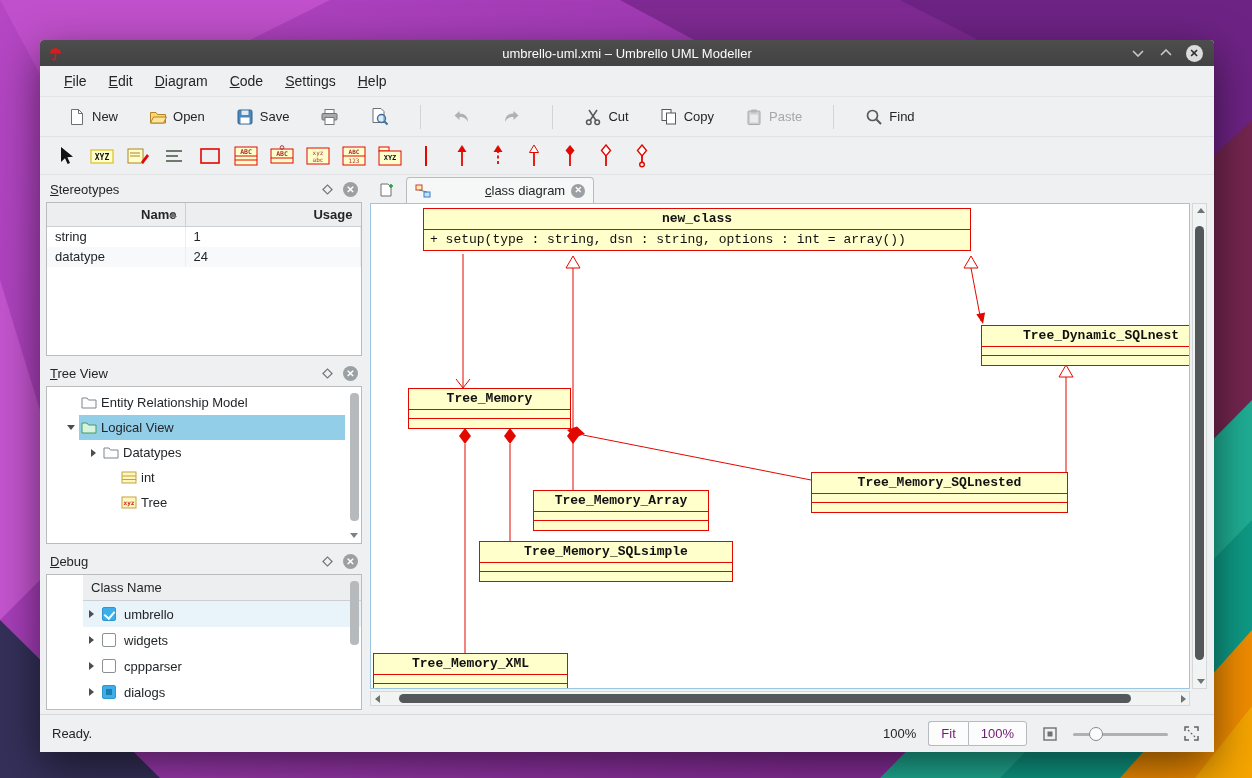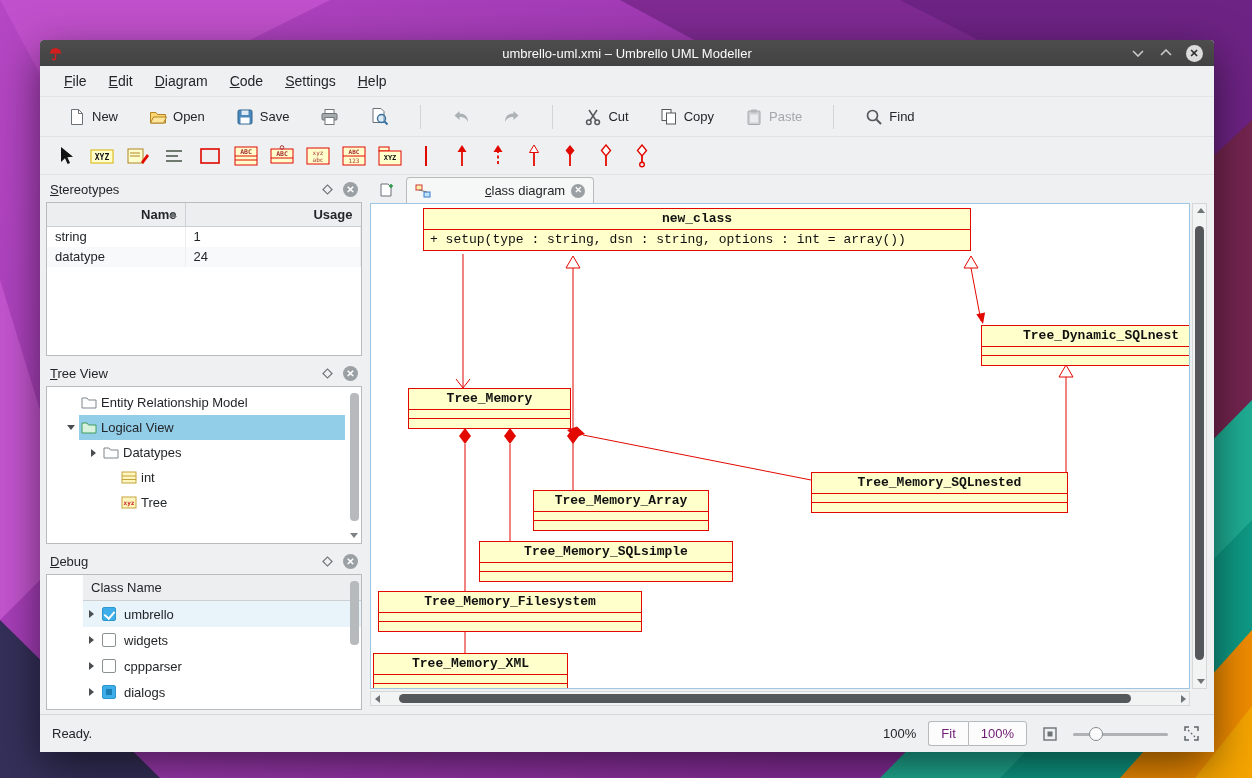--- a/index.html
+++ b/index.html
@@ -631,25 +631,20 @@
           <div class="uml-sec1"></div>
             <div class="uml-sec2"></div>
         </div>
 
         <div class="uml" style="left:108px; top:337px; width:254px;">
           <div class="uml-title">Tree_Memory_SQLsimple</div>
           <div class="uml-sec1"></div>
             <div class="uml-sec2"></div>
         </div>
 
-        <div class="uml" style="left:7px; top:387px; width:264px;">
-          <div class="uml-title">Tree_Memory_Filesystem</div>
-          <div class="uml-sec1"></div>
-            <div class="uml-sec2"></div>
-        </div>
 
         <div class="uml" style="left:2px; top:449px; width:195px;">
           <div class="uml-title">Tree_Memory_XML</div>
           <div class="uml-sec1"></div>
             <div class="uml-sec2"></div>
         </div>
       </div>
 
       <div class="vscroll">
         <span class="v-arrow-up"></span>

